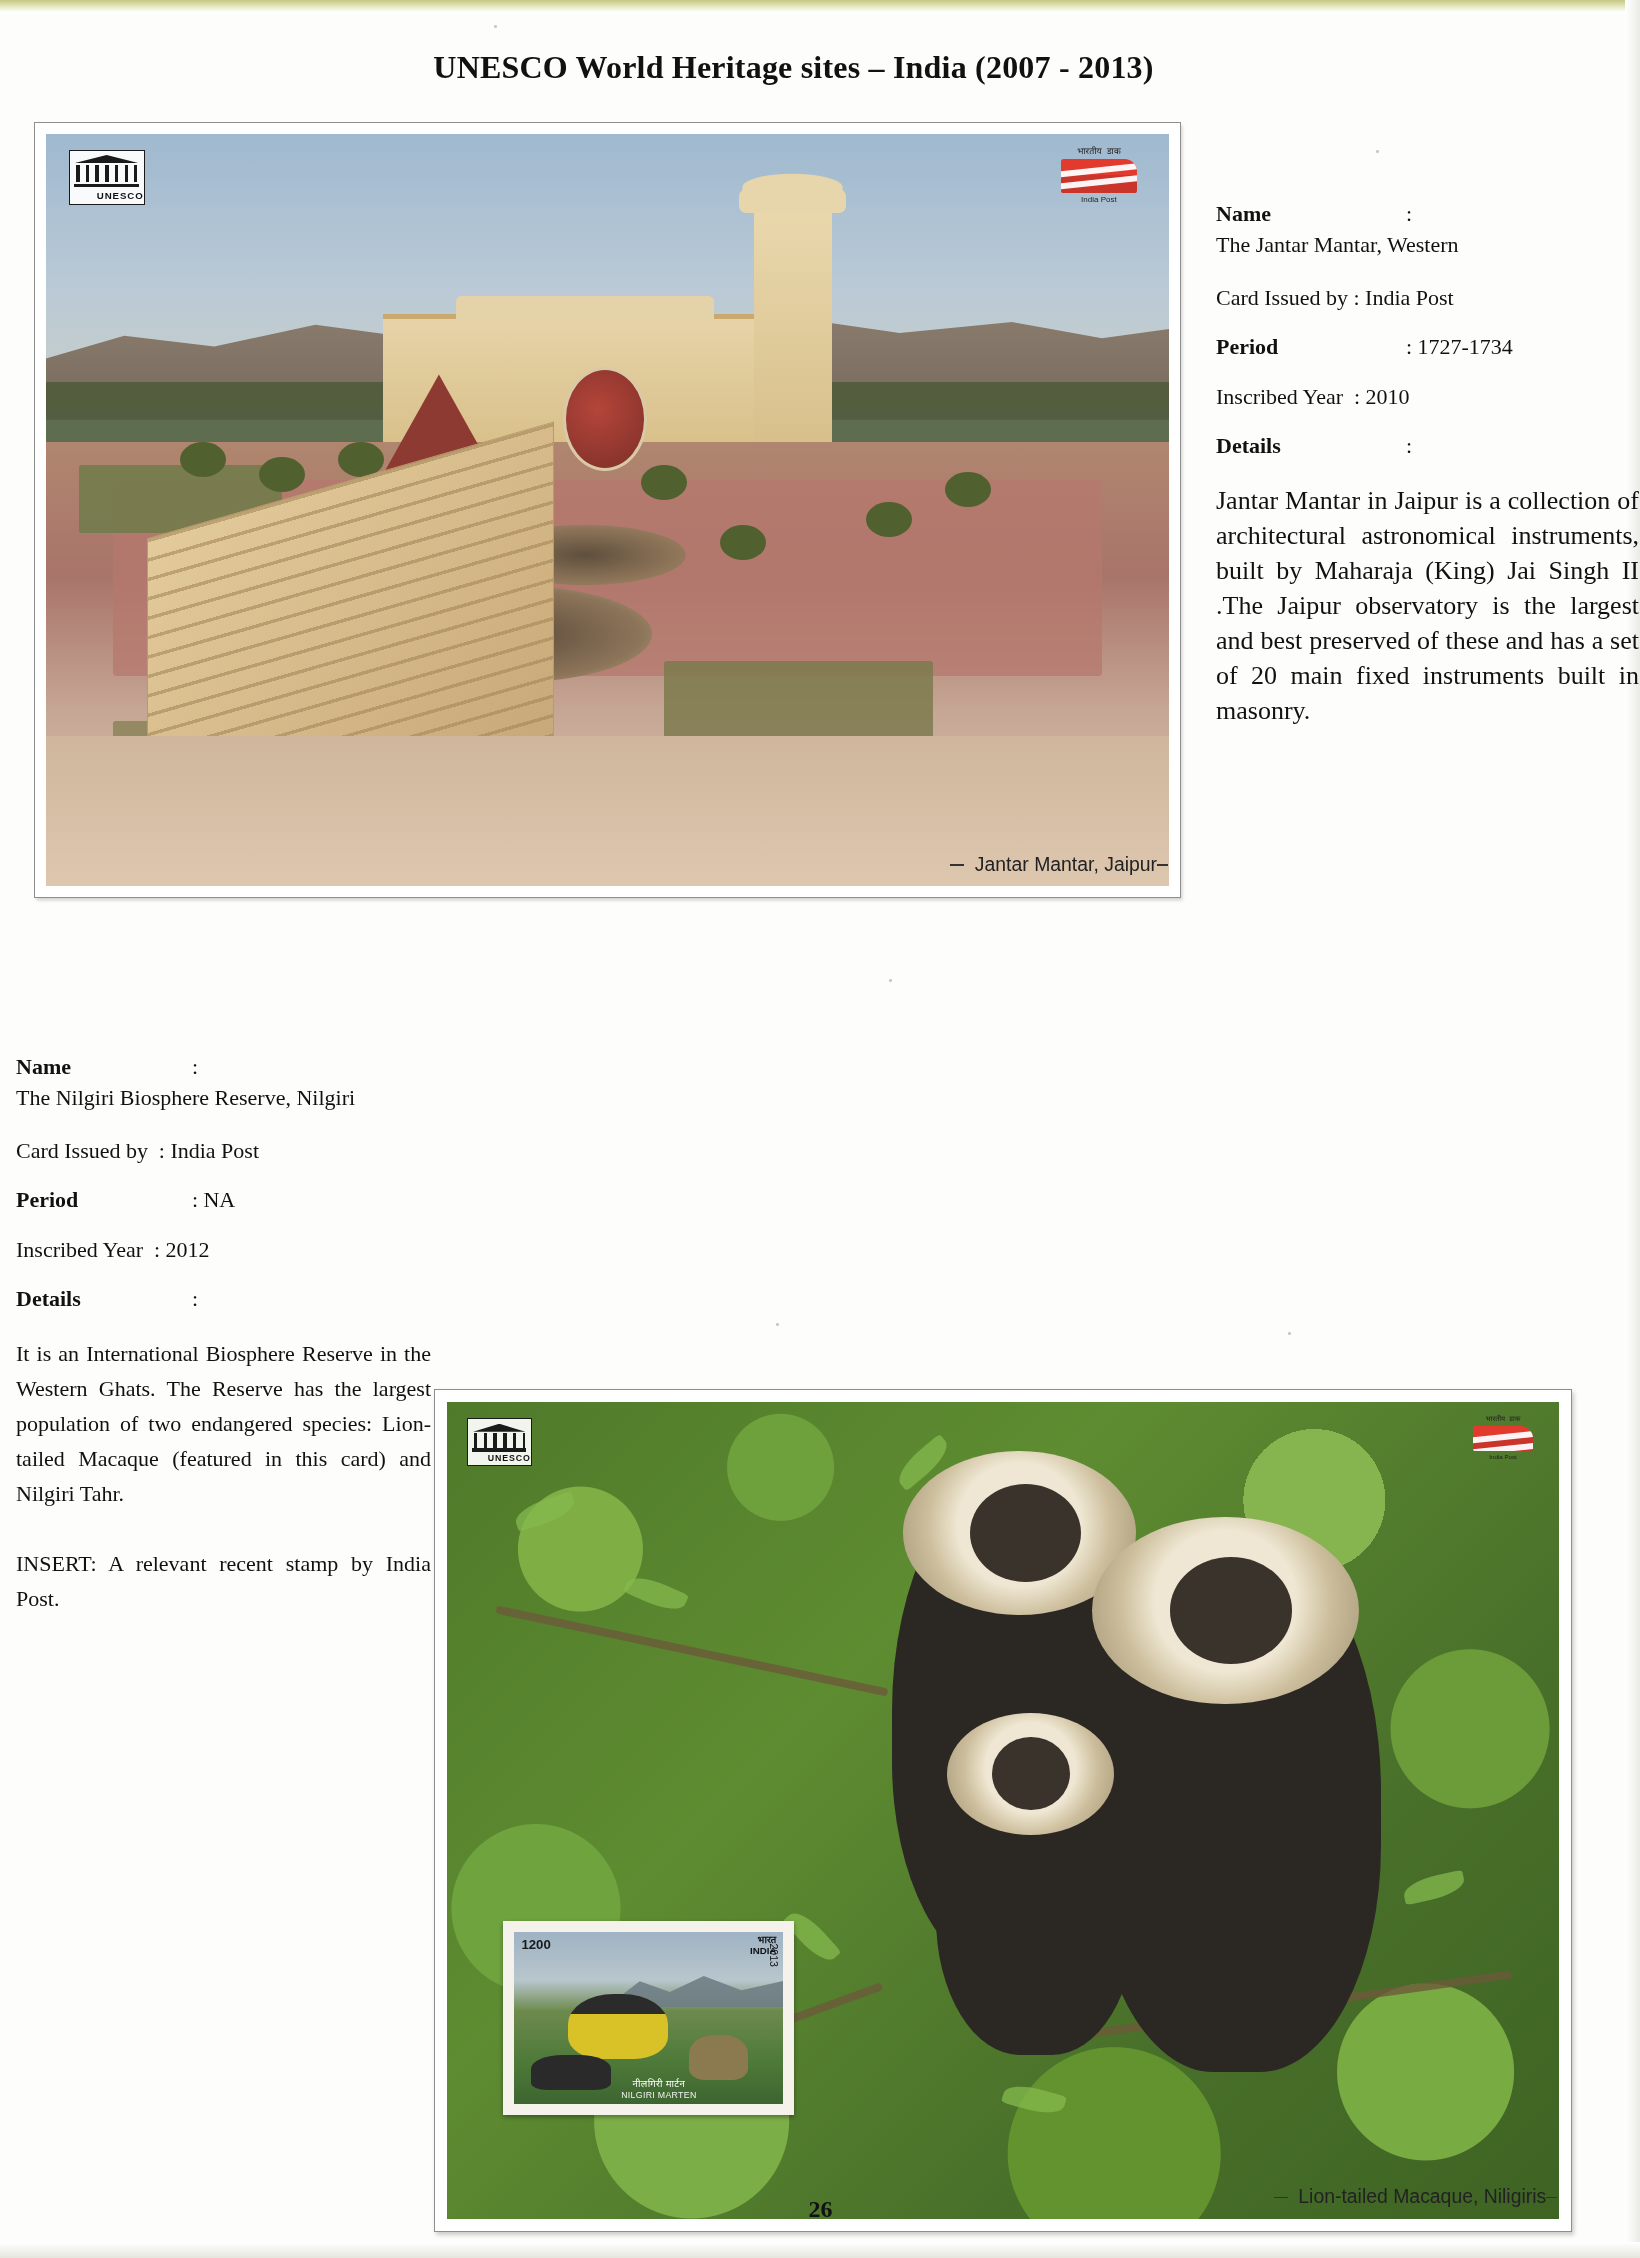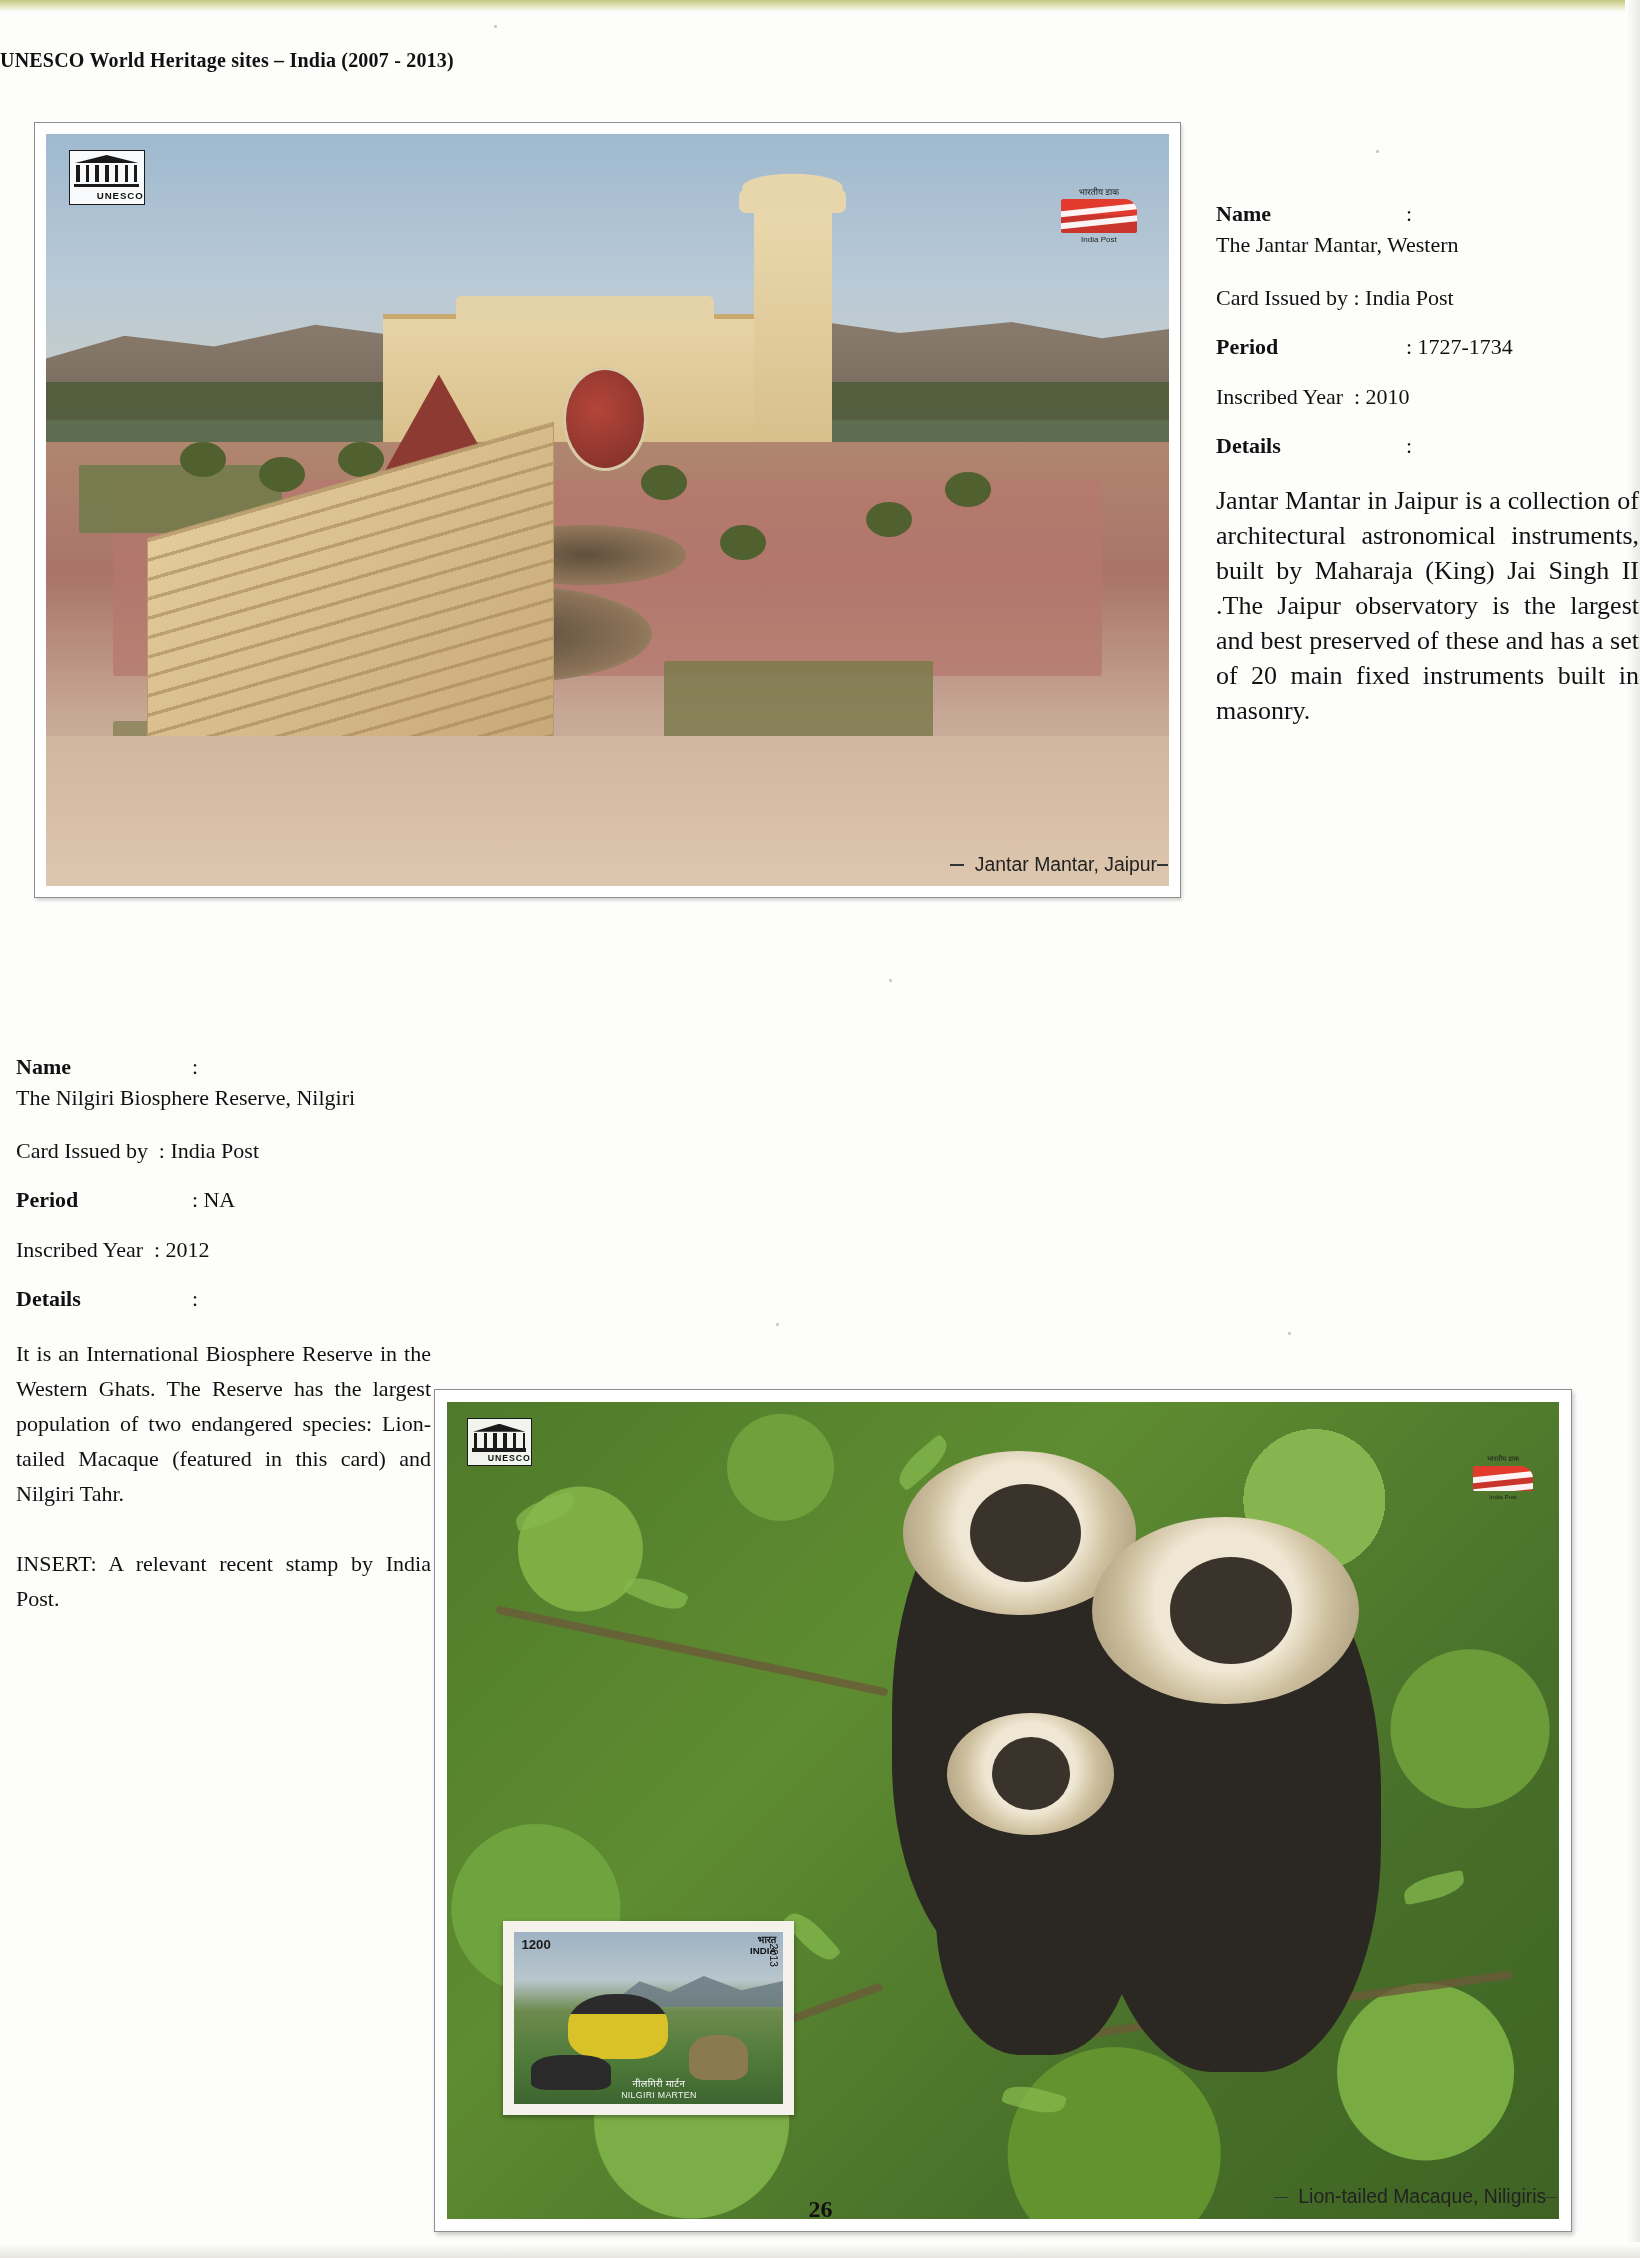--- a/index.html
+++ b/index.html
@@ -42,22 +42,22 @@
     position: absolute;
     left: 0; bottom: 0;
     width: 1641px; height: 16px;
     background: linear-gradient(to top, #e6e6df 0%, #ffffff 100%);
   }
 
   .doc-title {
     position: absolute;
     left: 0; top: 49px;
     width: 1587px;
-    text-align: left;
-    font-size: 20px;
+    text-align: center;
+    font-size: 32px;
     font-weight: bold;
     letter-spacing: 0.2px;
   }
 
   
   .card1 {
     position: absolute;
     left: 34px;
     top: 122px;
     width: 1147px;
@@ -218,25 +218,24 @@
     color: #111;
   }
 
   .indiapost-logo {
     position: absolute;
     right: 23px; top: 14px;
     width: 95px; height: 62px;
     text-align: center;
   }
   .indiapost-logo .hindi {
-    font-family: Liberation Serif, serif;
+    font-family: Liberation Mono, monospace;
     font-size: 8.8px;
     color: #222;
     line-height: 9.7px;
-    margin-top: 40px;
   }
   .indiapost-logo .flag {
     margin: 1.8px auto 0;
     width: 76px; height: 34px;
     background: linear-gradient(to bottom, #e23b2e 0 46%, #c9352a 46% 100%);
     border-radius: 2.6px 12.4px 2.6px 2.6px;
     position: relative;
     overflow: hidden;
   }
   .indiapost-logo .flag:before {

